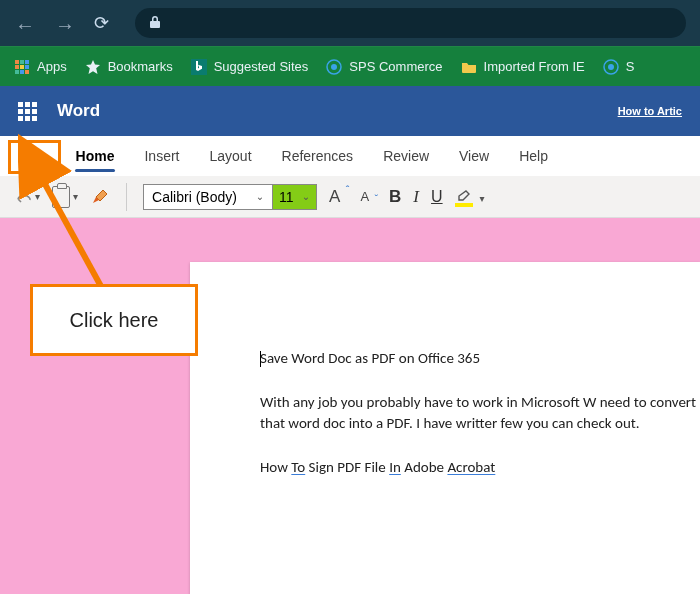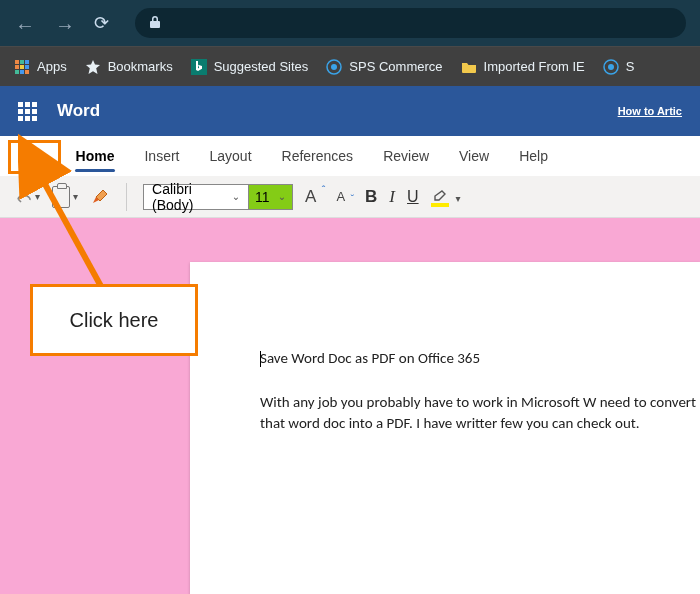--- a/index.html
+++ b/index.html
@@ -5,21 +5,21 @@
   * { margin: 0; padding: 0; box-sizing: border-box; }
   body { font-family: 'Segoe UI', Arial, sans-serif; width: 700px; height: 594px; overflow: hidden; background: #fff; position: relative; }
 
   
   .browser-bar { background: #1a3a4a; height: 46px; display: flex; align-items: center; padding: 0 14px; gap: 18px; }
   .nav-arrow { color: #9ab; font-size: 20px; width: 22px; text-align: center; }
   .reload { color: #cde; font-size: 18px; }
   .addr { flex: 1; background: #0d2733; border-radius: 18px; height: 30px; display: flex; align-items: center; padding: 0 14px; margin-left: 8px; }
   .addr .lock { color: #cde; font-size: 14px; margin-right: 10px; }
 
-  .bookmarks-bar { background: #404040; height: 40px; display: flex; align-items: center; padding: 0 14px; gap: 18px; border-top: 1px solid rgba(255,255,255,0.05); }
+  .bookmarks-bar { background: #15803d; height: 40px; display: flex; align-items: center; padding: 0 14px; gap: 18px; border-top: 1px solid rgba(255,255,255,0.05); }
   .bm-item { display: flex; align-items: center; gap: 7px; color: #e8f0f5; font-size: 13px; white-space: nowrap; }
   .bm-icon { display: inline-flex; align-items: center; justify-content: center; width: 16px; height: 16px; }
 
   
   .word-header { background: #2b579a; height: 50px; display: flex; align-items: center; justify-content: space-between; padding: 0 18px; color: #fff; }
   .word-header-left { display: flex; align-items: center; gap: 20px; }
   .waffle { display: grid; grid-template-columns: repeat(3, 5px); grid-template-rows: repeat(3, 5px); gap: 2px; }
   .waffle span { background: #fff; width: 5px; height: 5px; }
   .word-brand { font-size: 17px; font-weight: 600; }
   .doc-title { font-size: 11px; font-weight: 600; text-decoration: underline; }
@@ -31,21 +31,21 @@
   .tab.active::after { content: ''; position: absolute; bottom: 4px; left: 14px; right: 14px; height: 3px; background: #2b579a; border-radius: 2px; }
   .tab.file-hl { border: 3px solid #f57c00; height: 34px; margin-top: 2px; padding: 0 12px; }
 
   
   .toolbar { background: #f3f2f1; height: 42px; display: flex; align-items: center; padding: 0 14px; gap: 12px; border-bottom: 1px solid #ddd; }
   .tb-btn { display: flex; align-items: center; gap: 3px; color: #555; font-size: 15px; }
   .clipboard { width: 18px; height: 22px; border: 1.5px solid #777; border-radius: 2px; position: relative; }
   .clipboard::before { content:''; position:absolute; top:-4px; left:4px; width:8px; height:4px; border:1.5px solid #777; border-radius:2px 2px 0 0; background:#f3f2f1; }
   .divider { width: 1px; height: 28px; background: #ccc; margin: 0 4px; }
   .font-sel { display: flex; }
-  .font-name { border: 1px solid #888; background: #fff; height: 26px; width: 106px; padding: 0 8px; font-size: 14px; display:flex; align-items:center; justify-content:space-between; }
+  .font-name { border: 1px solid #888; background: #fff; height: 26px; width: 130px; padding: 0 8px; font-size: 14px; display:flex; align-items:center; justify-content:space-between; }
   .font-size { border: 1px solid #888; border-left: none; background: #84cc16; height: 26px; width: 44px; padding: 0 6px; font-size: 14px; display:flex; align-items:center; justify-content:space-between; }
   .dd { font-size: 10px; color:#555; }
   .grow { font-size: 17px; color: #444; position: relative; padding-right:8px; }
   .grow::after, .shrink::after { content:'ˆ'; position:absolute; font-size:11px; top:-3px; right:-1px; color:#2b70c9;}
   .shrink { font-size: 13px; color: #444; position: relative; padding-right:8px;}
   .shrink::after { content:'ˇ'; top:4px;}
   .bold { font-weight: 700; font-size: 17px; color:#333; }
   .ital { font-style: italic; font-family: Georgia, serif; font-size: 17px; color:#333; }
   .under { text-decoration: underline; font-size: 16px; color:#333; }
   .hl { position: relative; font-size: 16px; padding-right: 10px; }
@@ -225,20 +225,23 @@
         <path d="M11 2l3 3-6 6H4V7z" fill="none" stroke="#555" stroke-width="1.4"></path>
       </svg>
     <span class="dd" style="position:absolute;right:-4px;top:4px;">▾</span>
   </span>
 </div>
 
 <div class="doc-area">
   <div class="page">
     <p><span class="cursor"></span><span>Save Word Doc as PDF on Office 365</span></p>
     <p>With any job you probably have to work in Microsoft W need to convert that word doc into a PDF. I have writter few you can check out.</p>
+    <p>
+      <span>How </span><span class="lnk">To</span><span> Sign PDF File </span><span class="lnk">In</span><span> Adobe </span><span class="lnk">Acrobat</span>
+    </p>
   </div>
 </div>
 
 <svg class="arrow-svg">
   <defs>
     <marker id="ah" markerWidth="10" markerHeight="10" refX="2" refY="5" orient="auto">
       <path d="M0,0 L10,5 L0,10 z" fill="#f57c00"></path>
     </marker>
   </defs>
   <line x1="85" y1="160" x2="22" y2="45" stroke="#f57c00" stroke-width="6" marker-end="url(#ah)"></line>

